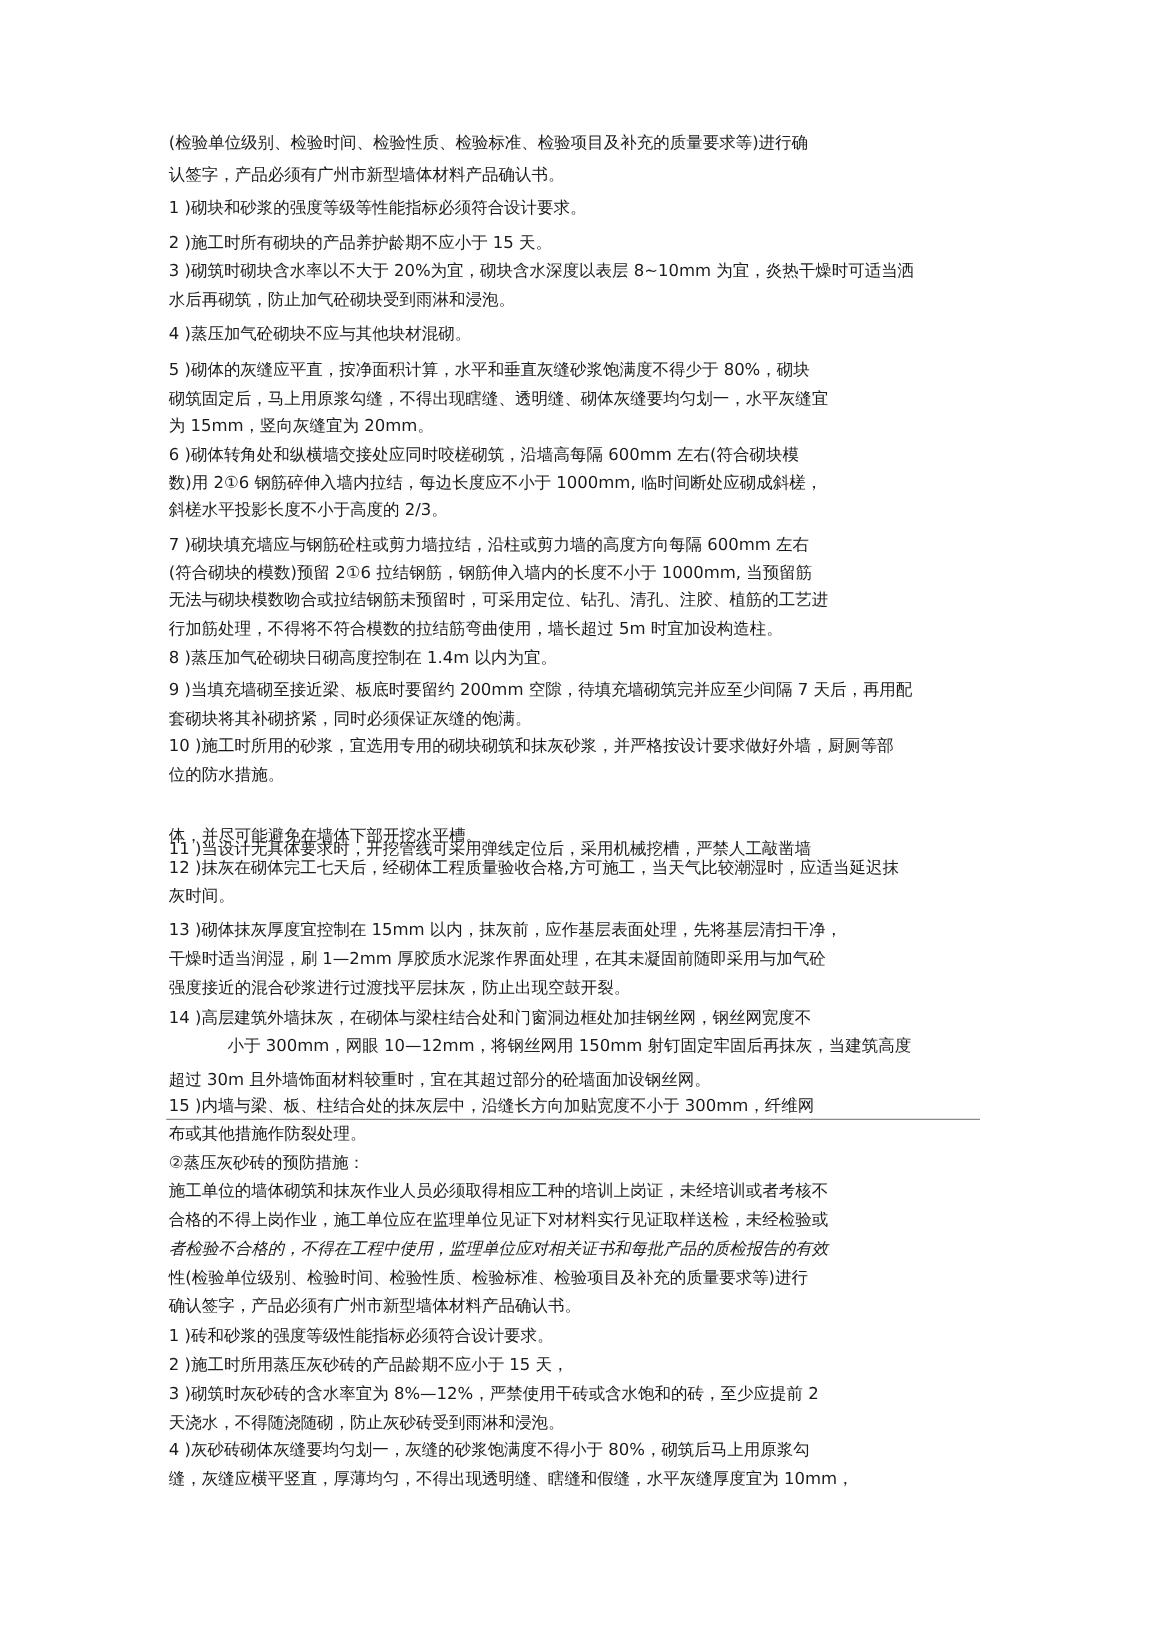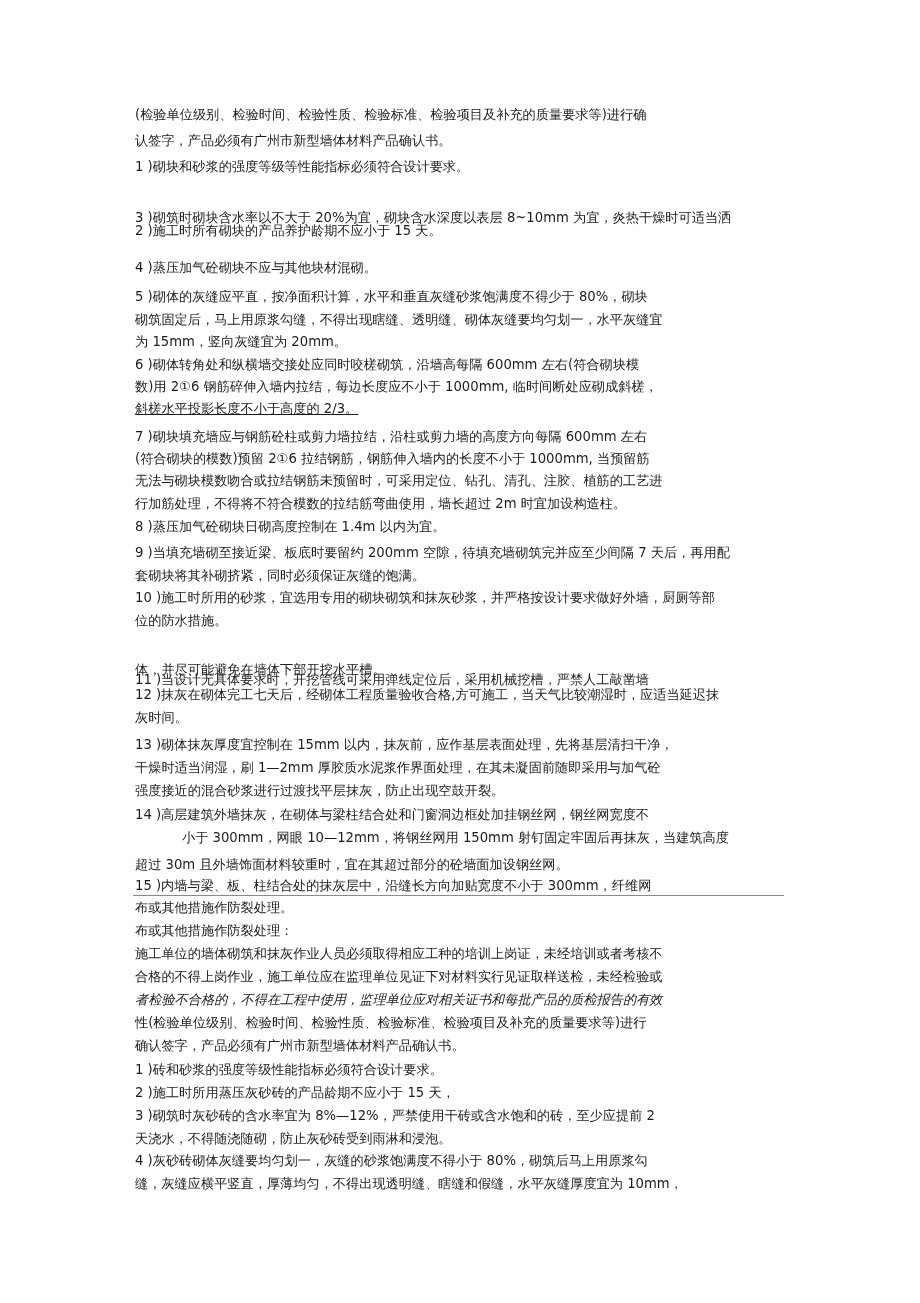--- a/index.html
+++ b/index.html
@@ -42,51 +42,52 @@
   }
 </style>
 </head>
 <body>
 
 <div class="page" id="page">
   <div class="rule"></div>
 <div class="line" style="top: 106px;">(检验单位级别、检验时间、检验性质、检验标准、检验项目及补充的质量要求等)进行确</div>
     <div class="line" style="top: 132px;">认签字，产品必须有广州市新型墙体材料产品确认书。</div>
     <div class="line" style="top: 158px;">1 )砌块和砂浆的强度等级等性能指标必须符合设计要求。</div>
-    <div class="line" style="top: 186px; margin-top: 36px;">2 )施工时所有砌块的产品养护龄期不应小于 15 天。</div>
+    <div class="line" style="top: 186px;">2 )施工时所有砌块的产品养护龄期不应小于 15 天。</div>
     <div class="line" style="top: 209px;">3 )砌筑时砌块含水率以不大于 20%为宜，砌块含水深度以表层 8~10mm 为宜，炎热干燥时可适当洒</div>
+    <div class="line" style="top: 232px;">水后再砌筑，防止加气砼砌块受到雨淋和浸泡。</div>
     <div class="line" style="top: 259px;">4 )蒸压加气砼砌块不应与其他块材混砌。</div>
     <div class="line" style="top: 288px;">5 )砌体的灰缝应平直，按净面积计算，水平和垂直灰缝砂浆饱满度不得少于 80%，砌块</div>
     <div class="line" style="top: 311px;">砌筑固定后，马上用原浆勾缝，不得出现瞎缝、透明缝、砌体灰缝要均匀划一，水平灰缝宜</div>
     <div class="line" style="top: 333px;">为 15mm，竖向灰缝宜为 20mm。</div>
     <div class="line" style="top: 356px;">6 )砌体转角处和纵横墙交接处应同时咬槎砌筑，沿墙高每隔 600mm 左右(符合砌块模</div>
     <div class="line" style="top: 378px;">数)用 2①6 钢筋碎伸入墙内拉结，每边长度应不小于 1000mm, 临时间断处应砌成斜槎，</div>
-    <div class="line" style="top: 400px; text-decoration: underline;">斜槎水平投影长度不小于高度的 2/3。</div>
+    <div class="line" style="top: 400px;">斜槎水平投影长度不小于高度的 2/3。</div>
     <div class="line" style="top: 428px;">7 )砌块填充墙应与钢筋砼柱或剪力墙拉结，沿柱或剪力墙的高度方向每隔 600mm 左右</div>
     <div class="line" style="top: 450px;"> (符合砌块的模数)预留 2①6 拉结钢筋，钢筋伸入墙内的长度不小于 1000mm, 当预留筋</div>
     <div class="line" style="top: 472px;">无法与砌块模数吻合或拉结钢筋未预留时，可采用定位、钻孔、清孔、注胶、植筋的工艺进</div>
-    <div class="line" style="top: 495px;">行加筋处理，不得将不符合模数的拉结筋弯曲使用，墙长超过 2m 时宜加设构造柱。</div>
+    <div class="line" style="top: 495px;">行加筋处理，不得将不符合模数的拉结筋弯曲使用，墙长超过 5m 时宜加设构造柱。</div>
     <div class="line" style="top: 518px;">8 )蒸压加气砼砌块日砌高度控制在 1.4m 以内为宜。</div>
     <div class="line" style="top: 544px;">9 )当填充墙砌至接近梁、板底时要留约 200mm 空隙，待填充墙砌筑完并应至少间隔 7 天后，再用配</div>
     <div class="line" style="top: 567px;">套砌块将其补砌挤紧，同时必须保证灰缝的饱满。</div>
     <div class="line" style="top: 589px;">10 )施工时所用的砂浆，宜选用专用的砌块砌筑和抹灰砂浆，并严格按设计要求做好外墙，厨厕等部</div>
     <div class="line" style="top: 612px;">位的防水措施。</div>
     <div class="line" style="top: 639px; margin-top: 32px;">11 )当设计无具体要求时，开挖管线可采用弹线定位后，采用机械挖槽，严禁人工敲凿墙</div>
     <div class="line" style="top: 661px;">体，并尽可能避免在墙体下部开挖水平槽。</div>
     <div class="line" style="top: 686px;">12 )抹灰在砌体完工七天后，经砌体工程质量验收合格,方可施工，当天气比较潮湿时，应适当延迟抹</div>
     <div class="line" style="top: 709px;">灰时间。</div>
     <div class="line" style="top: 736px;">13 )砌体抹灰厚度宜控制在 15mm 以内，抹灰前，应作基层表面处理，先将基层清扫干净，</div>
     <div class="line" style="top: 759px;">干燥时适当润湿，刷 1—2mm 厚胶质水泥浆作界面处理，在其未凝固前随即采用与加气砼</div>
     <div class="line" style="top: 782px;">强度接近的混合砂浆进行过渡找平层抹灰，防止出现空鼓开裂。</div>
     <div class="line" style="top: 806px;">14 )高层建筑外墙抹灰，在砌体与梁柱结合处和门窗洞边框处加挂钢丝网，钢丝网宽度不</div>
     <div class="line" style="top: 829px; margin-left: 47px;">小于 300mm，网眼 10—12mm，将钢丝网用 150mm 射钉固定牢固后再抹灰，当建筑高度</div>
     <div class="line" style="top: 856px;">超过 30m 且外墙饰面材料较重时，宜在其超过部分的砼墙面加设钢丝网。</div>
     <div class="line" style="top: 877px;">15 )内墙与梁、板、柱结合处的抹灰层中，沿缝长方向加贴宽度不小于 300mm，纤维网</div>
     <div class="line" style="top: 899px;">布或其他措施作防裂处理。</div>
-    <div class="line" style="top: 922px;">布或其他措施作防裂处理：</div>
+    <div class="line" style="top: 922px;">②蒸压灰砂砖的预防措施：</div>
     <div class="line" style="top: 968px;">合格的不得上岗作业，施工单位应在监理单位见证下对材料实行见证取样送检，未经检验或</div>
     <div class="line" style="top: 945px;">施工单位的墙体砌筑和抹灰作业人员必须取得相应工种的培训上岗证，未经培训或者考核不</div>
     <div class="line" style="top: 991px; font-style: italic;">者检验不合格的，不得在工程中使用，监理单位应对相关证书和每批产品的质检报告的有效</div>
     <div class="line" style="top: 1037px;">确认签字，产品必须有广州市新型墙体材料产品确认书。</div>
     <div class="line" style="top: 1014px;">性(检验单位级别、检验时间、检验性质、检验标准、检验项目及补充的质量要求等)进行</div>
     <div class="line" style="top: 1061px;">1 )砖和砂浆的强度等级性能指标必须符合设计要求。</div>
     <div class="line" style="top: 1084px;">2 )施工时所用蒸压灰砂砖的产品龄期不应小于 15 天，</div>
     <div class="line" style="top: 1107px;">3 )砌筑时灰砂砖的含水率宜为 8%—12%，严禁使用干砖或含水饱和的砖，至少应提前 2</div>
     <div class="line" style="top: 1130px;">天浇水，不得随浇随砌，防止灰砂砖受到雨淋和浸泡。</div>
     <div class="line" style="top: 1152px;">4 )灰砂砖砌体灰缝要均匀划一，灰缝的砂浆饱满度不得小于 80%，砌筑后马上用原浆勾</div>

